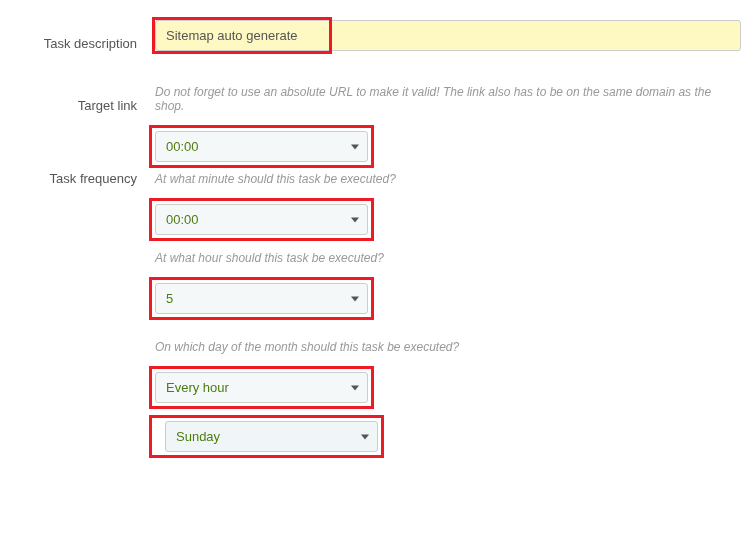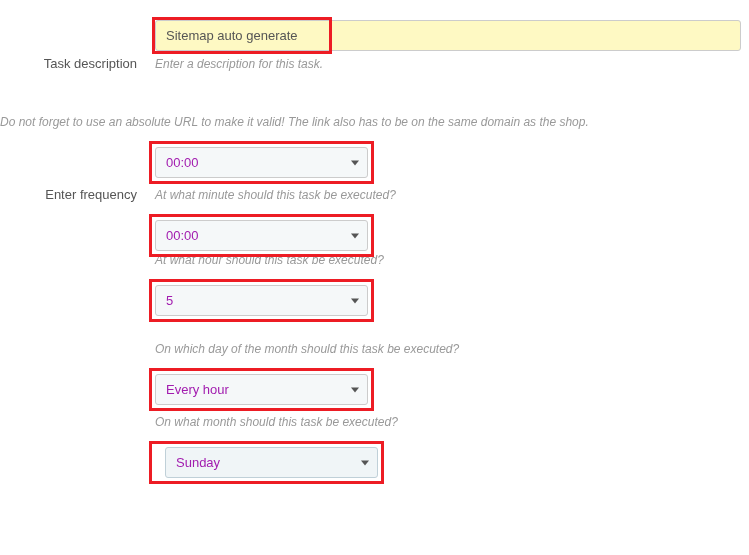--- a/index.html
+++ b/index.html
@@ -48,21 +48,21 @@
       align-items: center;
       padding: 0 28px 0 10px;
       cursor: pointer;
     }
     .select-box.highlighted {
       background: #f0f5f7;
       border-color: #c0d0d8;
     }
     .select-value {
       font-size: 13px;
-      color: #a21caf;
+      color: #4d7c0f;
     }
     .chevron {
       position: absolute;
       right: 8px;
       top: 50%;
       transform: translateY(-50%);
       width: 0;
       height: 0;
       border-left: 4px solid transparent;
       border-right: 4px solid transparent;
@@ -108,53 +108,53 @@
 </head>
 <body>
 
 <div class="form-row">
   <div class="label-col">Task description</div>
   <div class="input-col">
     <div style="position:relative;">
       <input type="text" class="text-input" style="width: 100%;" value="Sitemap auto generate">
       <div style="position:absolute; top:-3px; left:-3px; width:180px; height:37px; border:3px solid #ed1c24; pointer-events:none; z-index:10;"></div>
     </div>
-    <div class="help-text">Enter a description for this task.</div>
   </div>
 </div>
 
 <div class="form-row">
+  <div class="label-col">Target link</div>
   <div class="input-col">
-    <div class="help-text" style="margin-top:26px;">Do not forget to use an absolute URL to make it valid! The link also has to be on the same domain as the shop.</div>
+    <div class="help-text" style="margin-top:16px;">Do not forget to use an absolute URL to make it valid! The link also has to be on the same domain as the shop.</div>
   </div>
 </div>
 
 <div class="form-row">
-  <div class="label-col">Enter frequency</div>
+  <div class="label-col">Task frequency</div>
   <div class="input-col">
     <div class="red-box" style="display:inline-block;">
       <div class="select-box">
         <span class="select-value">00:00</span>
         <span class="chevron"></span>
       </div>
     </div>
     <div class="help-text" style="margin-top:10px;">At what minute should this task be executed?</div>
   </div>
 </div>
 
 <div class="form-row">
   <div class="label-col"></div>
   <div class="input-col">
     <div class="red-box" style="display:inline-block;">
       <div class="select-box">
         <span class="select-value">00:00</span>
         <span class="chevron"></span>
       </div>
     </div>
-    <div class="help-text" style="margin-top:2px;">At what hour should this task be executed?</div>
+    <div class="help-text" style="margin-top:16px;">At what hour should this task be executed?</div>
   </div>
 </div>
 
 <div class="form-row">
   <div class="label-col"></div>
   <div class="input-col">
     <div class="red-box" style="display:inline-block;">
       <div class="select-box">
         <span class="select-value">5</span>
         <span class="chevron"></span>
@@ -166,21 +166,20 @@
 
 <div class="form-row">
   <div class="label-col"></div>
   <div class="input-col">
     <div class="red-box" style="display:inline-block;">
       <div class="select-box">
         <span class="select-value">Every hour</span>
         <span class="chevron"></span>
       </div>
     </div>
-    <div class="help-text" style="margin-top:10px;">On what month should this task be executed?</div>
   </div>
 </div>
 
 <div class="form-row">
   <div class="label-col"></div>
   <div class="input-col">
     <div class="red-box" style="display:inline-block;padding-left:10px;">
       <div class="select-box highlighted">
         <span class="select-value">Sunday</span>
         <span class="chevron"></span>

